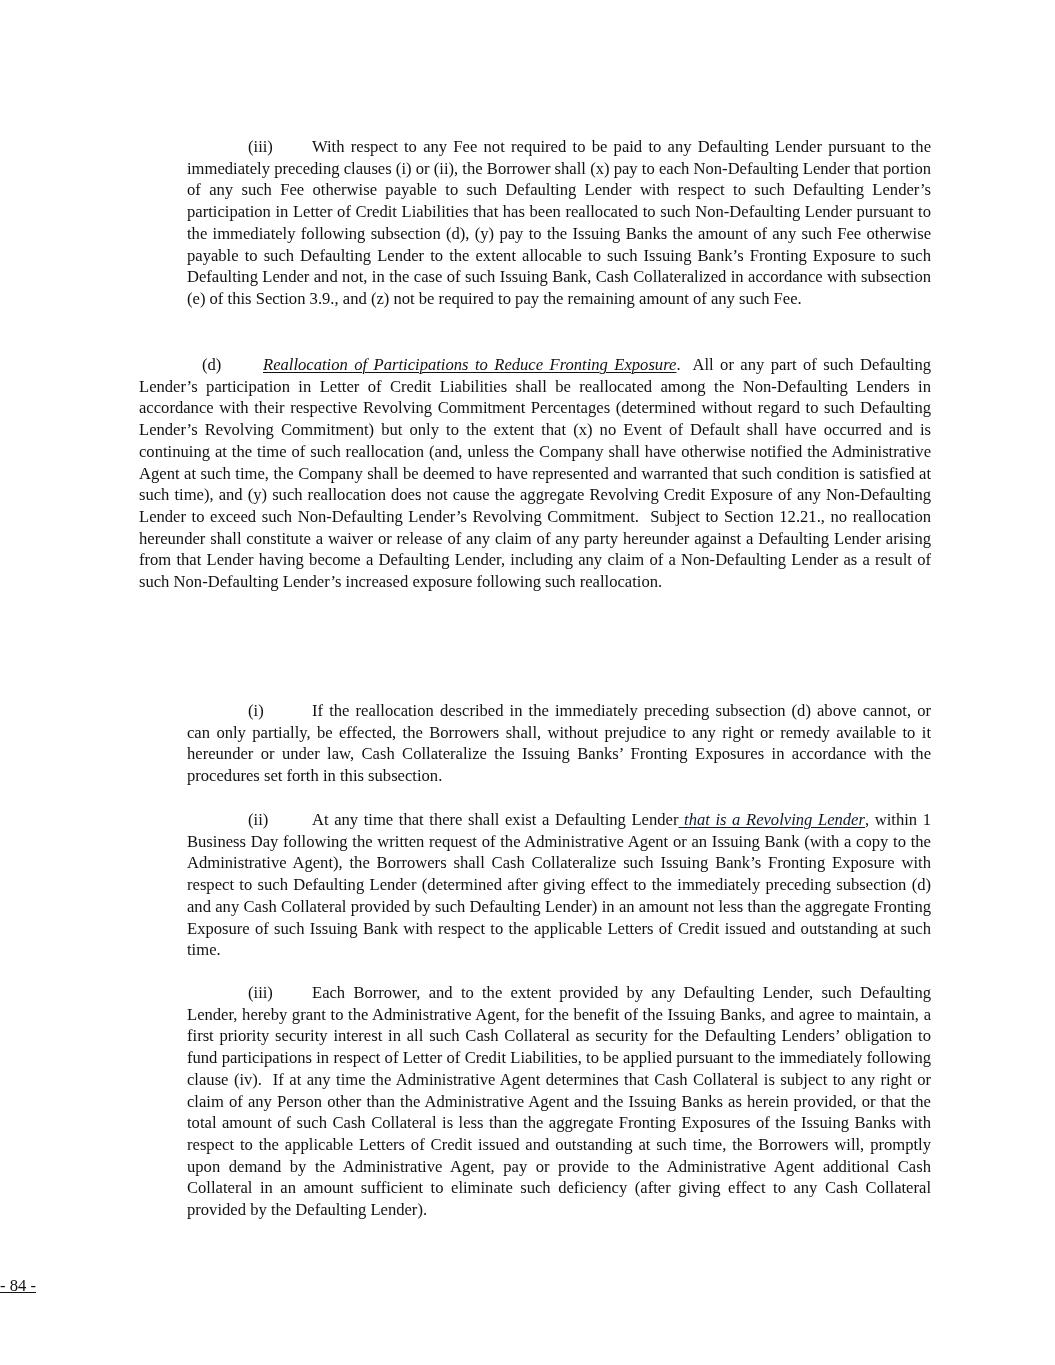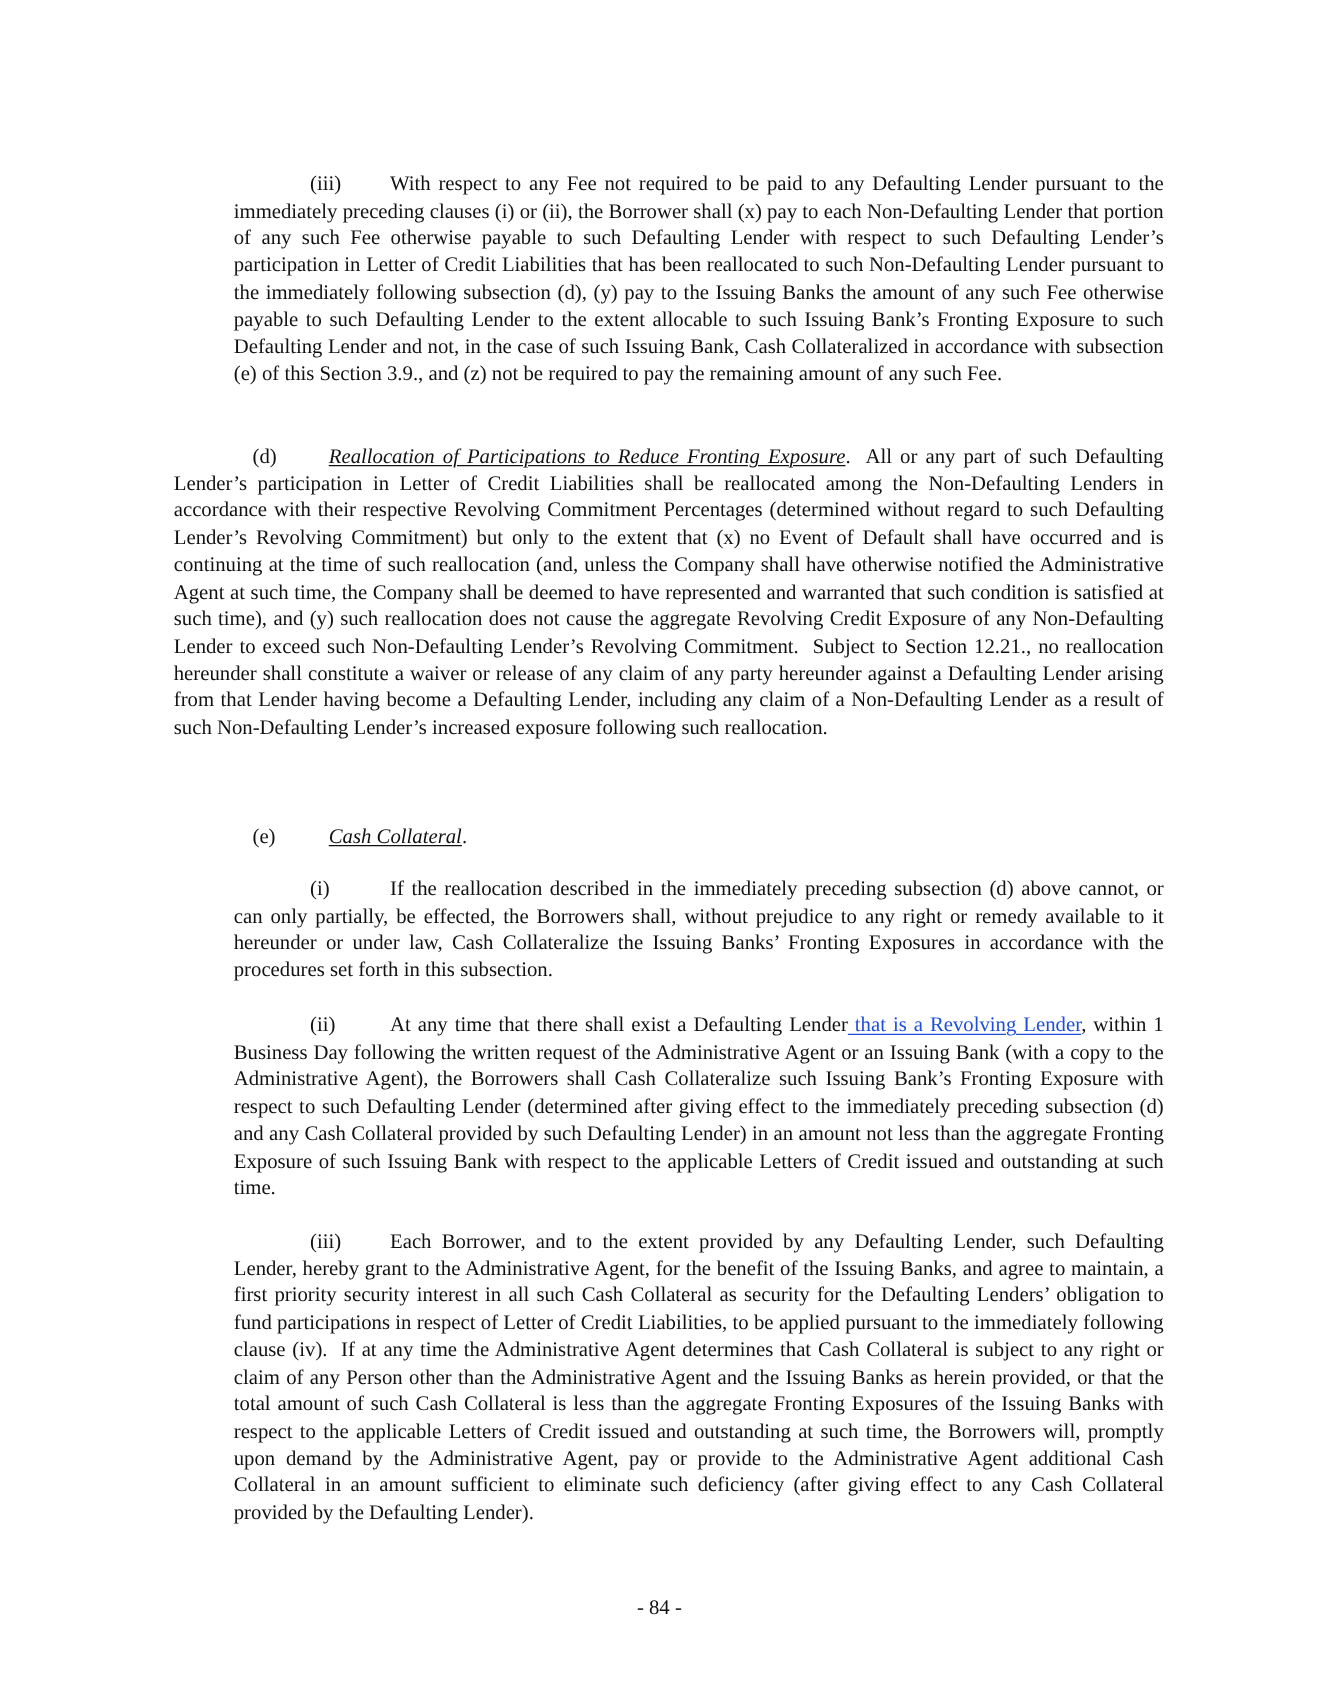--- a/index.html
+++ b/index.html
@@ -32,38 +32,38 @@
       position: absolute;
       left: 139px;
       width: 792px;
     }
     .lbl {
       display: inline-block;
     }
     .lbl-2 { padding-left: 61px; width: 64px; }
     .lbl-1 { padding-left: 63px; width: 61px; }
     u { text-decoration: underline; text-underline-offset: 2px; text-decoration-thickness: 1px; font-style: italic; }
-    .link { color: #1d4ed8; text-decoration: underline; text-decoration-thickness: 1px; text-underline-offset: 2px; }
+    .link { color: #0f172a; text-decoration: underline; text-decoration-thickness: 1px; text-underline-offset: 2px; font-style: italic; }
     .pagenum {
       position: absolute;
       left: 0; width: 1055px;
       top: 1263px;
-      text-align: center;
+      text-align: left;
+      text-decoration: underline;
     }
   </style>
 </head>
 <body>
 
 <div class="page">
 
   <p class="ind2" style="top:124px;"><span class="lbl lbl-2">(iii)</span><span>With respect to any Fee not required to be paid to any Defaulting Lender pursuant to the immediately preceding clauses (i) or (ii), the Borrower shall (x) pay to each Non-Defaulting Lender that portion of any such Fee otherwise payable to such Defaulting Lender with respect to such Defaulting Lender’s participation in Letter of Credit Liabilities that has been reallocated to such Non-Defaulting Lender pursuant to the immediately following subsection (d), (y) pay to the Issuing Banks the amount of any such Fee otherwise payable to such Defaulting Lender to the extent allocable to such Issuing Bank’s Fronting Exposure to such Defaulting Lender and not, in the case of such Issuing Bank, Cash Collateralized in accordance with subsection (e) of this Section 3.9., and (z) not be required to pay the remaining amount of any such Fee.</span></p>
 
   <p class="ind1" style="top:342px;"><span class="lbl lbl-1">(d)</span><u>Reallocation of Participations to Reduce Fronting Exposure</u><span>.</span><span style="white-space:pre-wrap">  All or any part of such Defaulting Lender’s participation in Letter of Credit Liabilities shall be reallocated among the Non-Defaulting Lenders in accordance with their respective Revolving Commitment Percentages (determined without regard to such Defaulting Lender’s Revolving Commitment) but only to the extent that (x) no Event of Default shall have occurred and is continuing at the time of such reallocation (and, unless the Company shall have otherwise notified the Administrative Agent at such time, the Company shall be deemed to have represented and warranted that such condition is satisfied at such time), and (y) such reallocation does not cause the aggregate Revolving Credit Exposure of any Non-Defaulting Lender to exceed such Non-Defaulting Lender’s Revolving Commitment.  Subject to Section 12.21., no reallocation hereunder shall constitute a waiver or release of any claim of any party hereunder against a Defaulting Lender arising from that Lender having become a Defaulting Lender, including any claim of a Non-Defaulting Lender as a result of such Non-Defaulting Lender’s increased exposure following such reallocation.</span></p>
 
-  <p class="ind1" style="top:646px;"><span class="lbl lbl-1">(e)</span><u>Cash Collateral</u><span>.</span></p>
 
   <p class="ind2" style="top:688px;"><span class="lbl lbl-2">(i)</span><span>If the reallocation described in the immediately preceding subsection (d) above cannot, or can only partially, be effected, the Borrowers shall, without prejudice to any right or remedy available to it hereunder or under law, Cash Collateralize the Issuing Banks’ Fronting Exposures in accordance with the procedures set forth in this subsection.</span></p>
 
   <p class="ind2" style="top:797px;"><span class="lbl lbl-2">(ii)</span><span>At any time that there shall exist a Defaulting Lender</span><span class="link" style="white-space:pre-wrap"> that is a Revolving Lender</span><span>, within 1 Business Day following the written request of the Administrative Agent or an Issuing Bank (with a copy to the Administrative Agent), the Borrowers shall Cash Collateralize such Issuing Bank’s Fronting Exposure with respect to such Defaulting Lender (determined after giving effect to the immediately preceding subsection (d) and any Cash Collateral provided by such Defaulting Lender) in an amount not less than the aggregate Fronting Exposure of such Issuing Bank with respect to the applicable Letters of Credit issued and outstanding at such time.</span></p>
 
   <p class="ind2" style="top:970px;"><span class="lbl lbl-2">(iii)</span><span style="white-space:pre-wrap">Each Borrower, and to the extent provided by any Defaulting Lender, such Defaulting Lender, hereby grant to the Administrative Agent, for the benefit of the Issuing Banks, and agree to maintain, a first priority security interest in all such Cash Collateral as security for the Defaulting Lenders’ obligation to fund participations in respect of Letter of Credit Liabilities, to be applied pursuant to the immediately following clause (iv).  If at any time the Administrative Agent determines that Cash Collateral is subject to any right or claim of any Person other than the Administrative Agent and the Issuing Banks as herein provided, or that the total amount of such Cash Collateral is less than the aggregate Fronting Exposures of the Issuing Banks with respect to the applicable Letters of Credit issued and outstanding at such time, the Borrowers will, promptly upon demand by the Administrative Agent, pay or provide to the Administrative Agent additional Cash Collateral in an amount sufficient to eliminate such deficiency (after giving effect to any Cash Collateral provided by the Defaulting Lender).</span></p>
 
   <div class="pagenum">- 84 -</div>
 </div>
 

